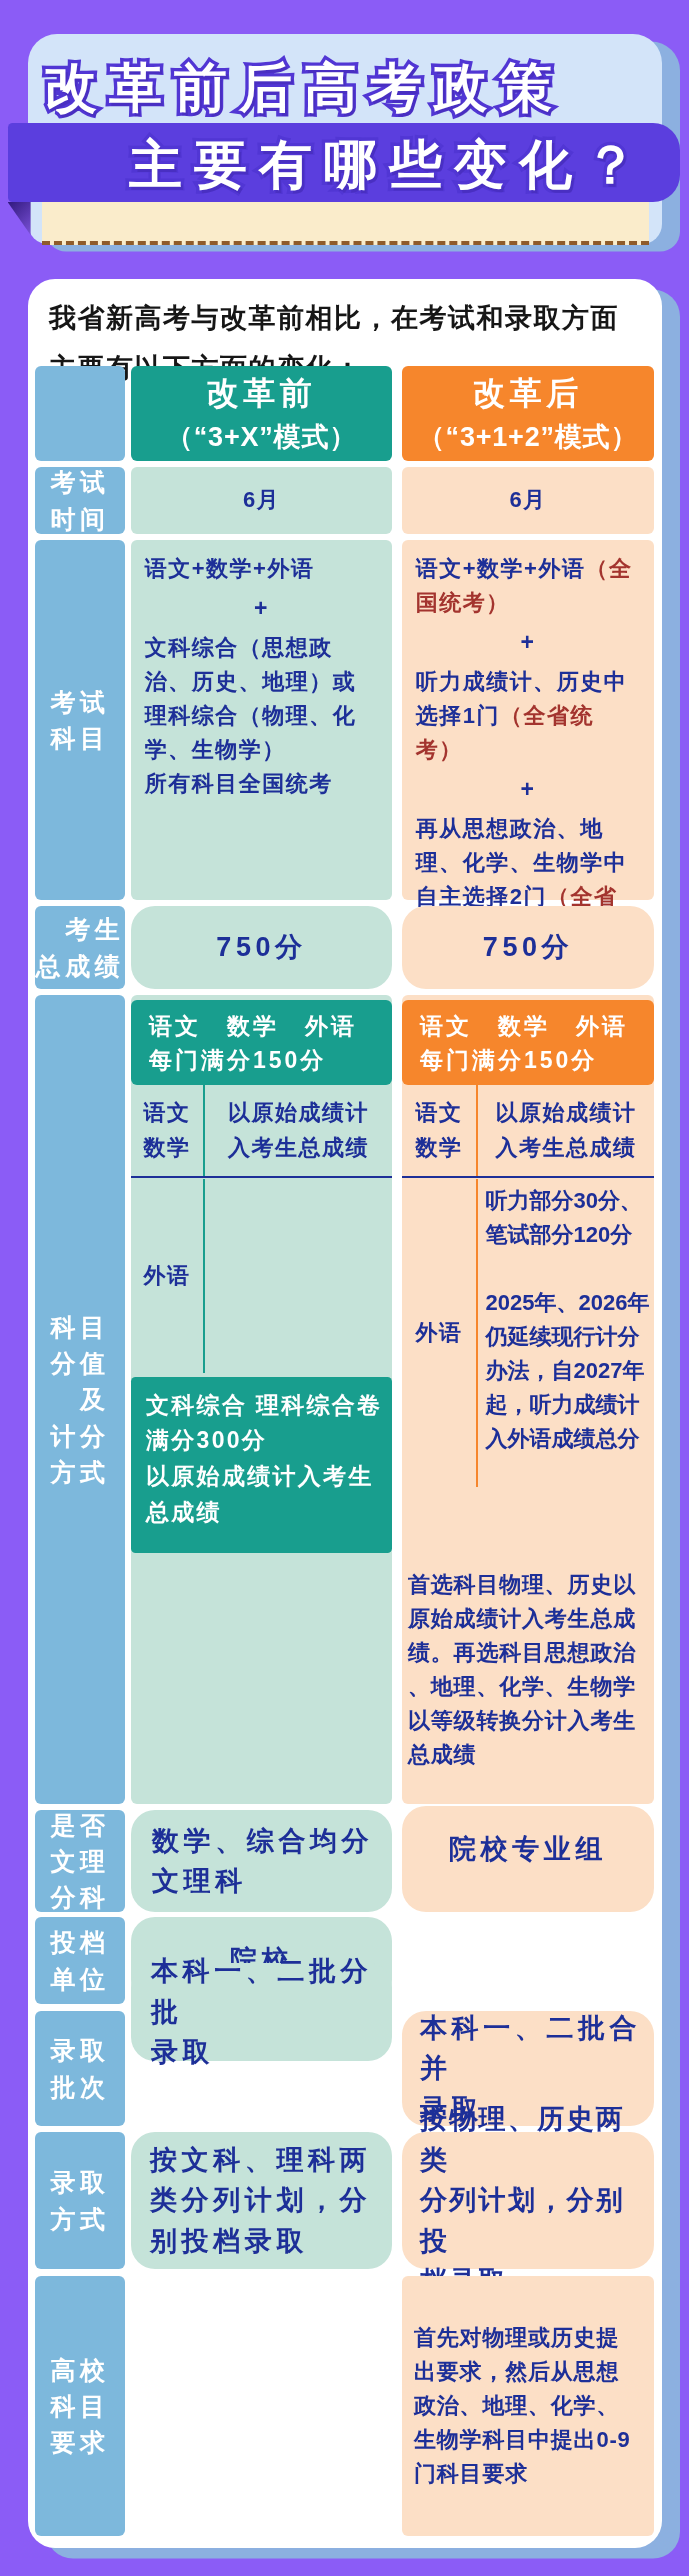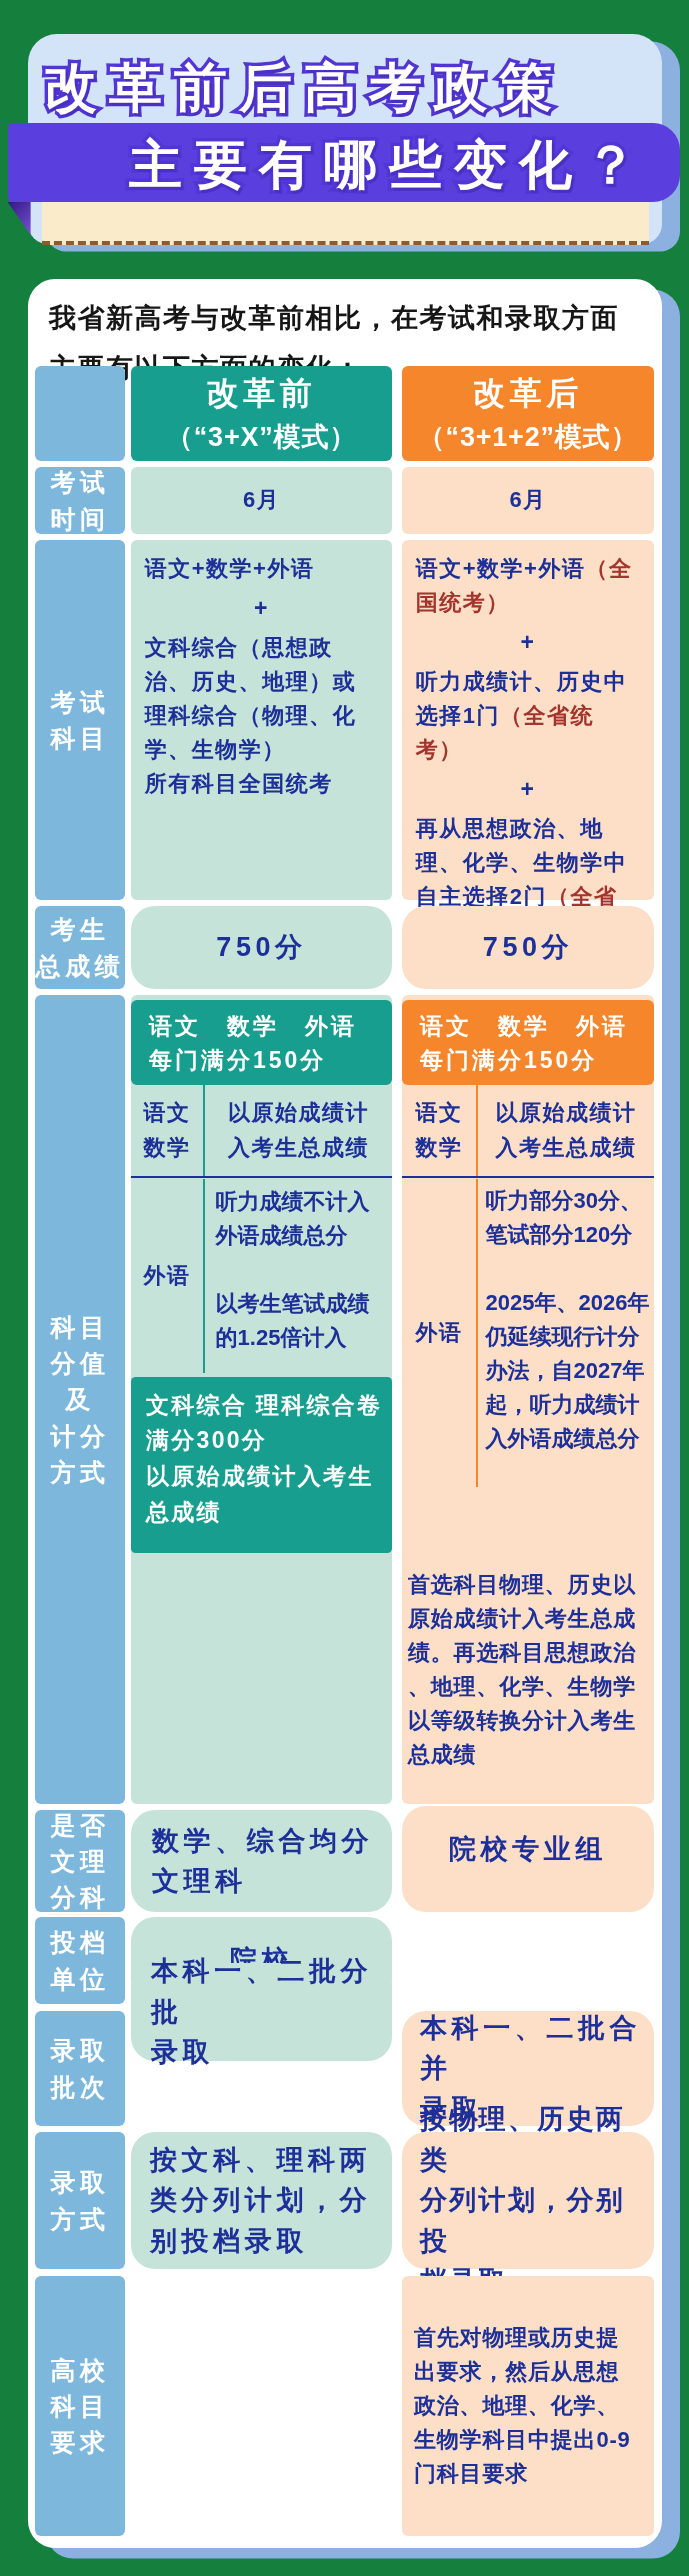--- a/index.html
+++ b/index.html
@@ -1,18 +1,18 @@
 <!DOCTYPE html>
 <html style="font-size:12px"><head>
 <meta charset="utf-8">
 <style>
   html,body{margin:0;padding:0;background:#a6c6ef;}
   .page{
     position:relative;width:690px;height:2576px;overflow:hidden;
-    background:#15803d;
+    background:#8b5cf6;
     font-family:"Liberation Sans","DejaVu Sans",sans-serif;
   }
   .pre{white-space:pre-line;}
 
   
   .header-card{
     position:absolute;left:28px;top:34px;width:634px;height:210px;
     background:#d3e4f9;border-radius:29px 29px 20px 20px;
     box-shadow:18px 7.6px 0 #8cb0e0;
   }
@@ -47,21 +47,21 @@
   .intro-text{
     position:absolute;left:49px;top:293px;width:599px;
     color:#161616;font-size:27px;font-weight:700;line-height:50px;
     letter-spacing:1.5px;
   }
 
   
   .cell{position:absolute;border-radius:6px;box-sizing:border-box;}
   .lbl{
     left:35px;width:90px;background:#7db8dc;color:#ffffff;
-    display:flex;align-items:center;justify-content:center;text-align:center;
+    display:flex;align-items:center;justify-content:center;text-align:right;
     font-weight:700;font-size:25px;letter-spacing:4.6px;line-height:1.45;
   }
   .bef{left:131px;width:261px;background:#c5e3d9;color:#1d2f98;}
   .aft{left:402px;width:252px;background:#fcdfc6;color:#1d2f98;}
   .datacell{font-weight:700;font-size:22px;letter-spacing:1.5px;line-height:1.55;}
   .center{display:flex;align-items:center;justify-content:center;text-align:center;}
   .padded{padding:12px 13.7px;}
   .bigspace{font-size:27px;letter-spacing:4.6px;line-height:1.5;border-radius:24px;}
 
   
@@ -153,25 +153,20 @@
     <div class="badge teal-head pre" style="top:4.6px;">语文　数学　外语
 每门满分150分</div>
     <div class="subrow datacell" style="top:90px;height:93px;border-bottom:2.3px solid;">
       <div class="sc1 pre" style="width:74px;border-right:2.3px solid #189e8e;">语文
 数学</div>
       <div class="sc2 center pre">以原始成绩计
 入考生总成绩</div>
     </div>
     <div class="subrow datacell" style="top:184px;height:194px;">
       <div class="sc1 pre" style="width:74px;border-right:2.3px solid #189e8e;">外语</div>
-      <div class="sc2 pre" style="padding:6px 0 0 10.6px;letter-spacing:0;">听力成绩不计入
-外语成绩总分
-
-以考生笔试成绩
-的1.25倍计入</div>
     </div>
     <div class="solid-note teal-head pre" style="top:382px;height:176px;padding:10.6px 0 0 15px;font-size:23px;line-height:1.55;letter-spacing:2.3px;">文科综合 理科综合卷
 满分300分
 以原始成绩计入考生
 总成绩</div>
   </div>
   <style>.cell .subrow{border-color:#189e8e;} .cell.aft .subrow{border-color:#f6862c;}</style>
 
   <div class="cell aft" style="top:995px;height:809px;">
     <div class="badge orange-head pre" style="top:4.6px;">语文　数学　外语

